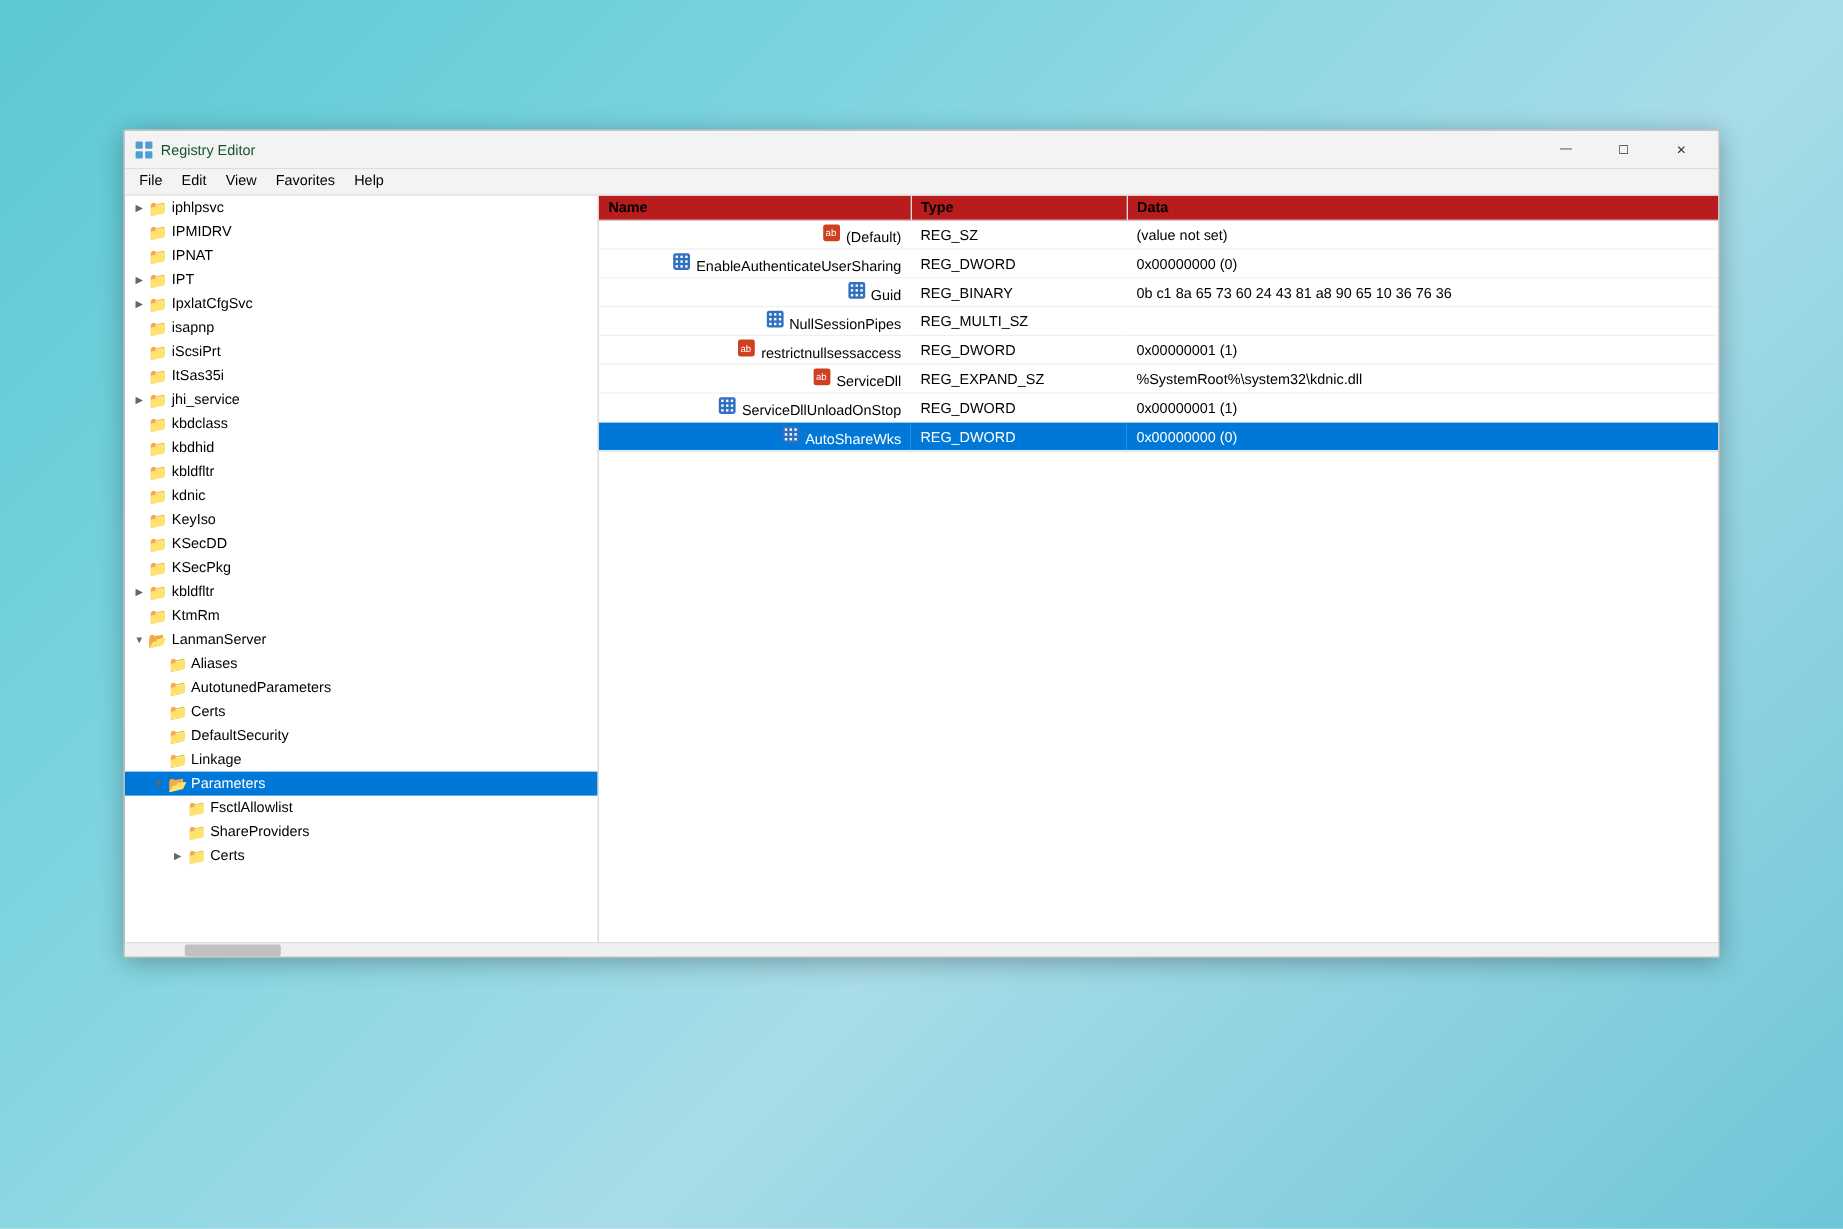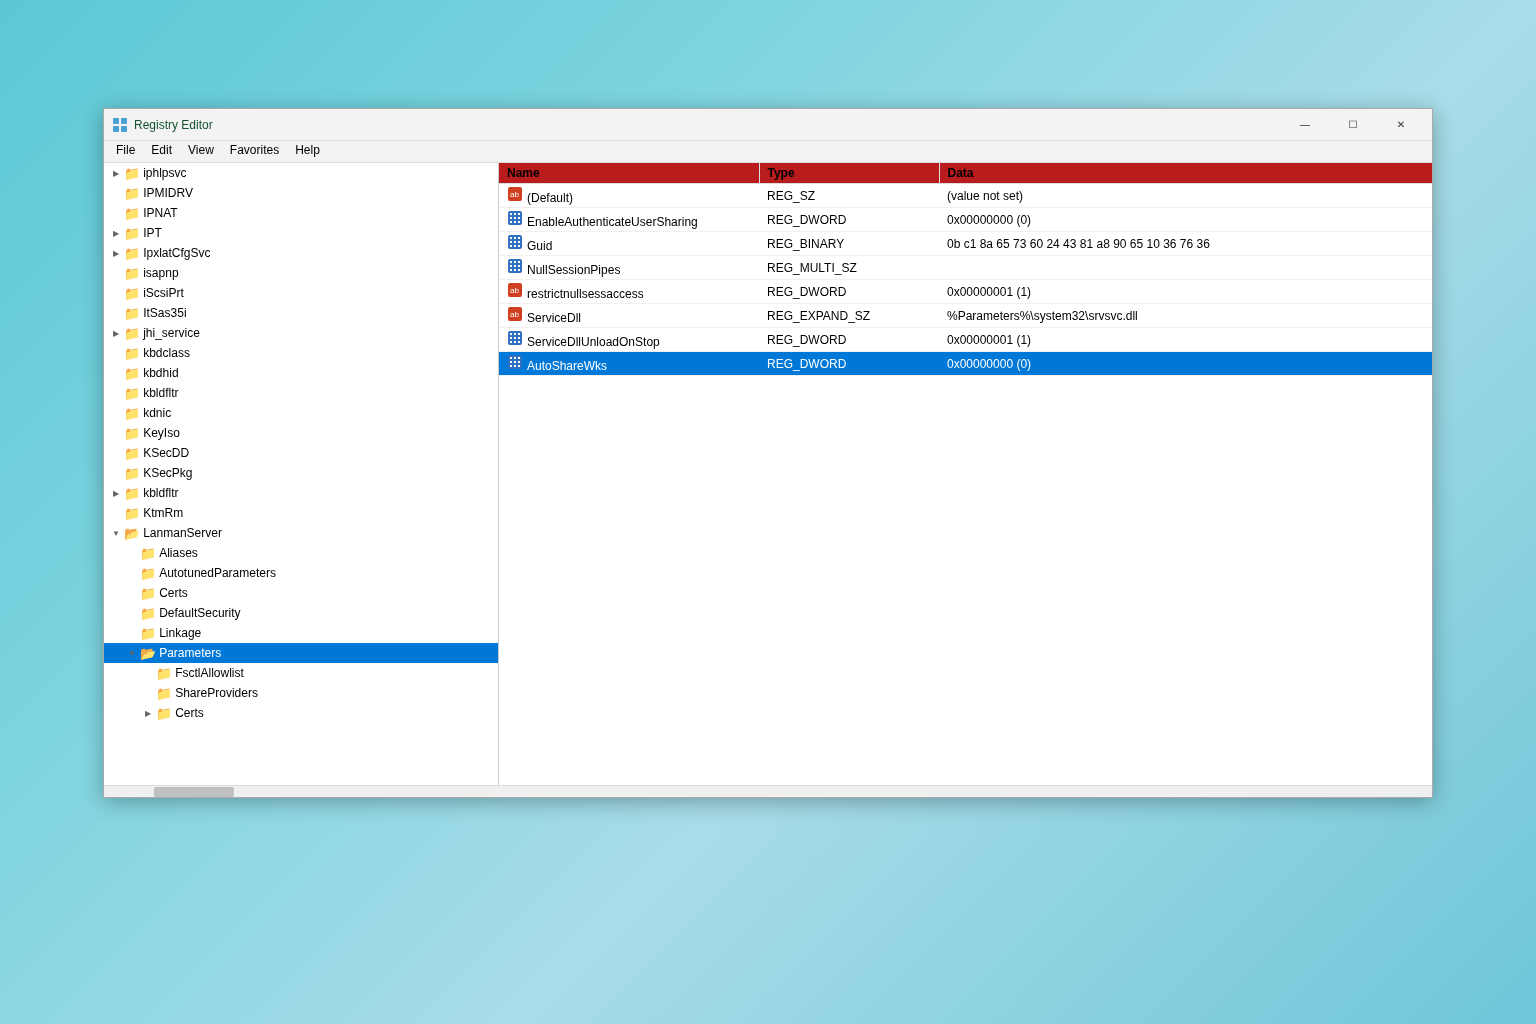--- a/index.html
+++ b/index.html
@@ -172,21 +172,21 @@
       user-select: none;
     }
     .detail-table th:last-child { border-right: none; }
     .detail-table td {
       padding: 2px 8px;
       font-size: 12px;
       border-bottom: 1px solid #f0f0f0;
       white-space: nowrap;
     }
     .detail-table tr.selected td { background: #0078d7; color: white; }
-    .col-name { width: 260px; }
+    .col-name { width: 260px; text-align: right; }
     .col-type { width: 180px; }
     .col-data { }
   </style>
 </head>
 <body>
 
 <div class="window">
 
   <div class="titlebar">
     <div class="titlebar-icon">
@@ -471,21 +471,21 @@
               <td class="col-data">0x00000001 (1)</td>
             </tr>
             <tr>
               <td class="col-name"><span style="display: inline-flex; align-items: center; margin-right: 4px;">
                   <svg width="16" height="16" viewBox="0 0 16 16">
                     <rect x="1" y="1" width="14" height="14" fill="#d04020" rx="2"></rect>
                     <text x="3" y="11" font-size="8" fill="white" font-family="Arial">ab</text>
                   </svg>
                 </span>ServiceDll</td>
               <td class="col-type">REG_EXPAND_SZ</td>
-              <td class="col-data">%Parameters%\system32\srvsvc.dll</td>
+              <td class="col-data">%SystemRoot%\system32\kdnic.dll</td>
             </tr>
             <tr>
               <td class="col-name"><span style="display: inline-flex; align-items: center; margin-right: 4px;">
                   <svg width="16" height="16" viewBox="0 0 16 16">
                     <rect x="3" y="3" width="2" height="2" fill="white"></rect>
                     <rect x="7" y="3" width="2" height="2" fill="white"></rect>
                     <rect x="11" y="3" width="2" height="2" fill="white"></rect>
                     <rect x="3" y="7" width="2" height="2" fill="white"></rect>
                     <rect x="7" y="7" width="2" height="2" fill="white"></rect>
                     <rect x="11" y="7" width="2" height="2" fill="white"></rect>

